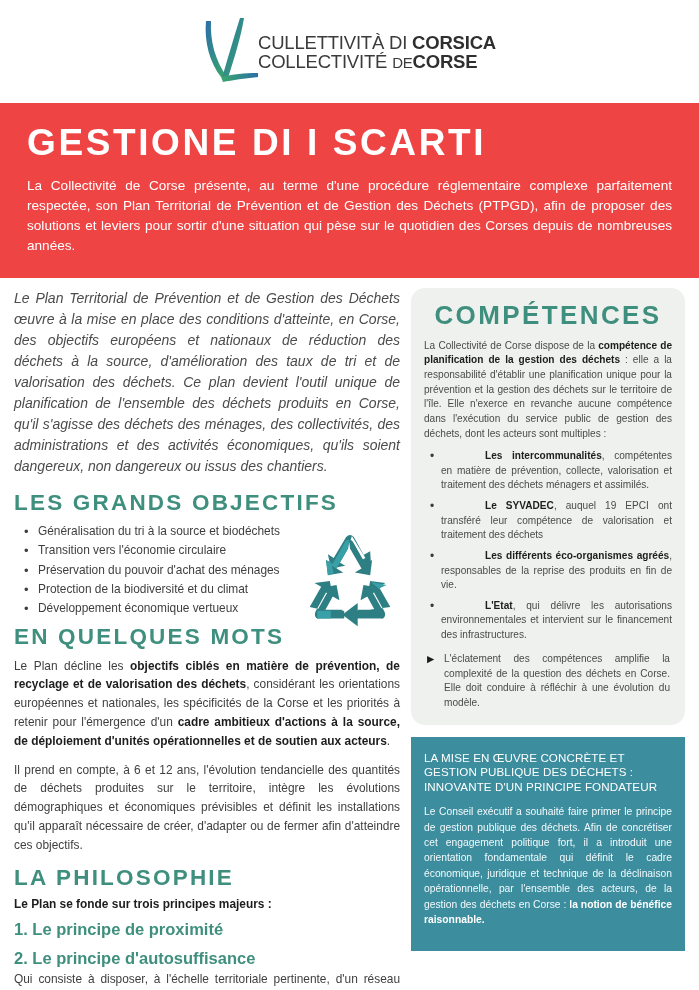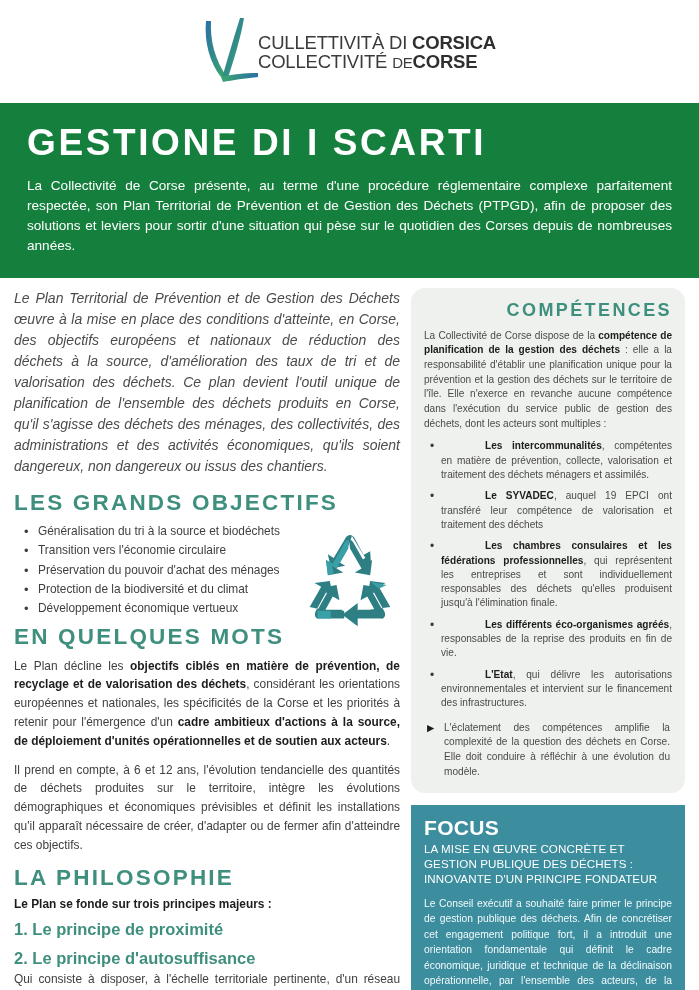--- a/index.html
+++ b/index.html
@@ -18,21 +18,21 @@
   .logo { display:flex; align-items:center; }
   .logo-mark { width:55px; height:72px; flex:0 0 55px; }
   .logo-text { line-height:1.02; padding-top:2px; }
   .logo-line { font-size:18.5px; letter-spacing:-0.2px; color:#3b3b3b; white-space:nowrap; }
   .logo-line .lt-reg { font-weight:400; }
   .logo-line .lt-small { font-size:15px; }
   .logo-line .lt-bold { font-weight:700; color:#2f2f2f; }
 
   
   .banner {
-    background:#15803d; color:#ffffff;
+    background:#ef4444; color:#ffffff;
     padding:20px 27px 22px 27px;
   }
   .banner-title {
     font-size:37px; font-weight:700; letter-spacing:2.6px;
     line-height:1.08; margin-bottom:13px;
   }
   .banner-sub {
     font-size:13.6px; line-height:1.47; text-align:justify; font-weight:400;
   }
 
@@ -78,22 +78,22 @@
   h3.principle {
     color:#3f8f7e; font-size:16.5px; font-weight:700; margin:9px 0 2px 0;
     line-height:1.2;
   }
 
   
   .card-comp {
     background:#eff1ee; border-radius:14px; padding:12px 13px 14px 13px;
   }
   .card-comp h2 {
-    color:#3f8f7e; font-size:18px; font-weight:700; letter-spacing:2.4px;
-    text-align:right; margin-bottom:8px;
+    color:#3f8f7e; font-size:26px; font-weight:700; letter-spacing:2.4px;
+    text-align:center; margin-bottom:8px;
   }
   .comp-intro {
     font-size:10.1px; line-height:1.45; color:#4a4a4a; text-align:justify;
     margin-bottom:8px;
   }
   .comp-intro b { color:#1d1d1d; font-weight:700; }
   ul.comp-list { list-style:none; margin:0 0 0 6px; }
   ul.comp-list li {
     position:relative; padding-left:11px; font-size:10.1px; line-height:1.42;
     color:#4a4a4a; text-align:justify; margin-bottom:7px;
@@ -223,29 +223,27 @@
     </div>
 
     <div class="col-right">
 
       <div class="card-comp">
         <h2>COMPÉTENCES</h2>
         <div class="comp-intro"><span>La Collectivité de Corse dispose de la </span><b>compétence de planification de la gestion des déchets</b><span> : elle a la responsabilité d'établir une planification unique pour la prévention et la gestion des déchets sur le territoire de l'île. Elle n'exerce en revanche aucune compétence dans l'exécution du service public de gestion des déchets, dont les acteurs sont multiples :</span></div>
         <ul class="comp-list">
           <li><b>Les intercommunalités</b><span>, compétentes en matière de prévention, collecte, valorisation et traitement des déchets ménagers et assimilés.</span></li>
           <li><b>Le SYVADEC</b><span>, auquel 19 EPCI ont transféré leur compétence de valorisation et traitement des déchets</span></li>
-          <li><b>Les chambres consulaires et les fédérations professionnelles</b><span>, qui représentent les entreprises et sont individuellement responsables des déchets qu'elles produisent jusqu'à l'élimination finale.</span></li>
           <li><b>Les différents éco-organismes agréés</b><span>, responsables de la reprise des produits en fin de vie.</span></li>
           <li><b>L'Etat</b><span>, qui délivre les autorisations environnementales et intervient sur le financement des infrastructures.</span></li>
         </ul>
         <div class="comp-note">L'éclatement des compétences amplifie la complexité de la question des déchets en Corse. Elle doit conduire à réfléchir à une évolution du modèle.</div>
       </div>
 
       <div class="card-focus">
-        <div class="focus-title">FOCUS</div>
         <div class="focus-sub">
           <div>LA MISE EN ŒUVRE CONCRÈTE ET</div>
           <div>GESTION PUBLIQUE DES DÉCHETS :</div>
           <div>INNOVANTE D'UN PRINCIPE FONDATEUR</div>
         </div>
         <p class="focus-p"><span>Le Conseil exécutif a souhaité faire primer le principe de gestion publique des déchets. Afin de concrétiser cet engagement politique fort, il a introduit une orientation fondamentale qui définit le cadre économique, juridique et technique de la déclinaison opérationnelle, par l'ensemble des acteurs, de la gestion des déchets en Corse : </span><b>la notion de bénéfice raisonnable.</b></p>
 
       </div>
     </div>
 

